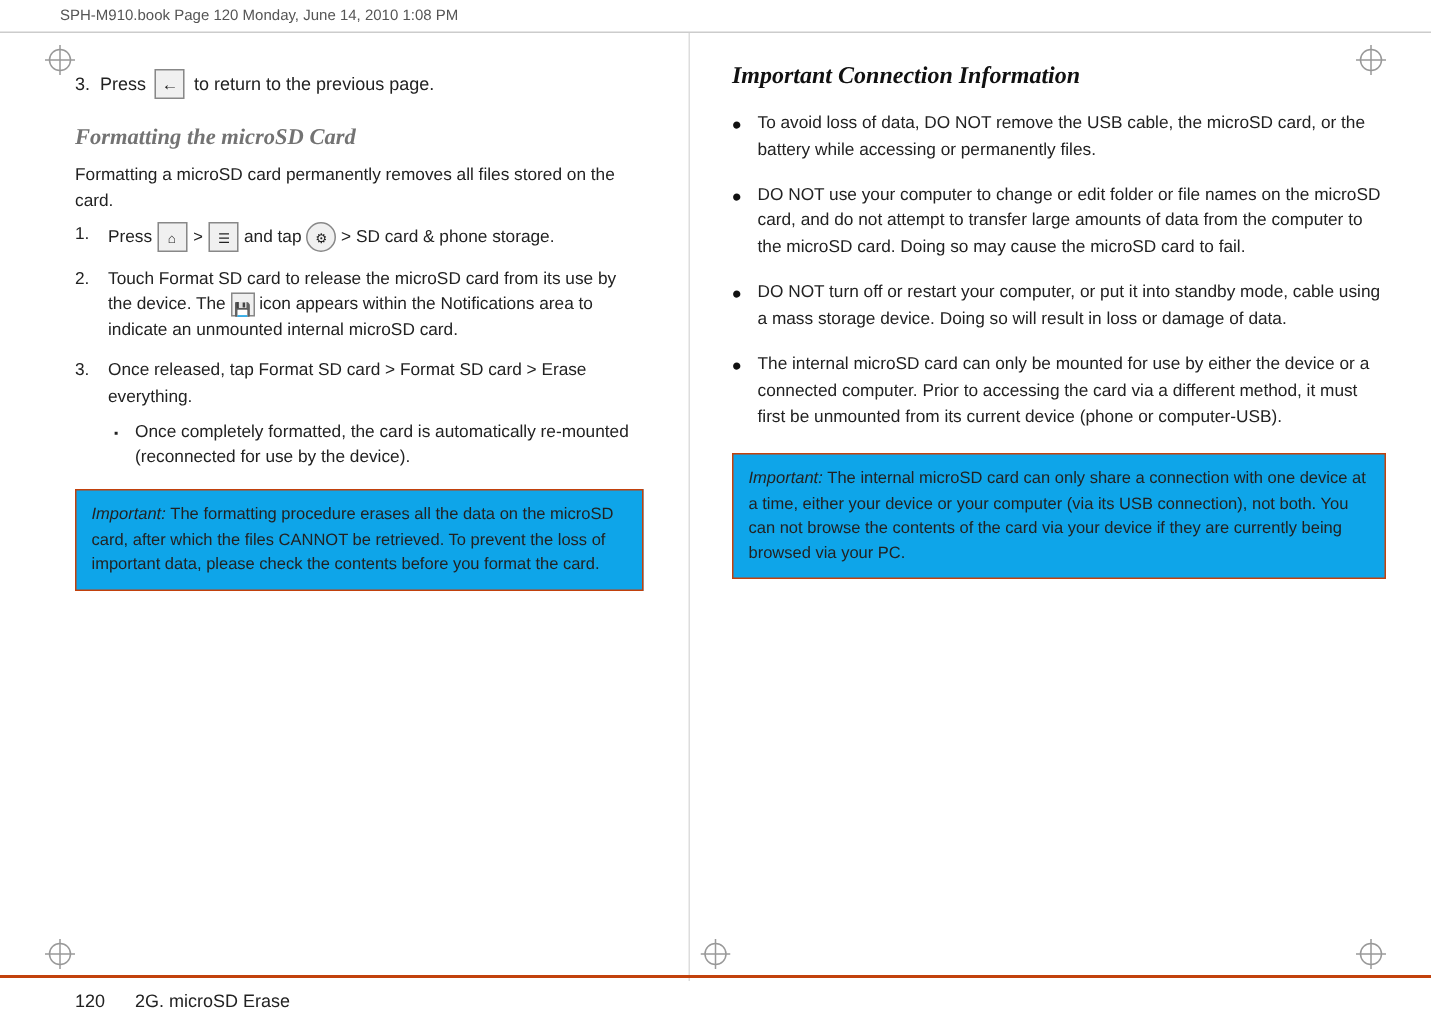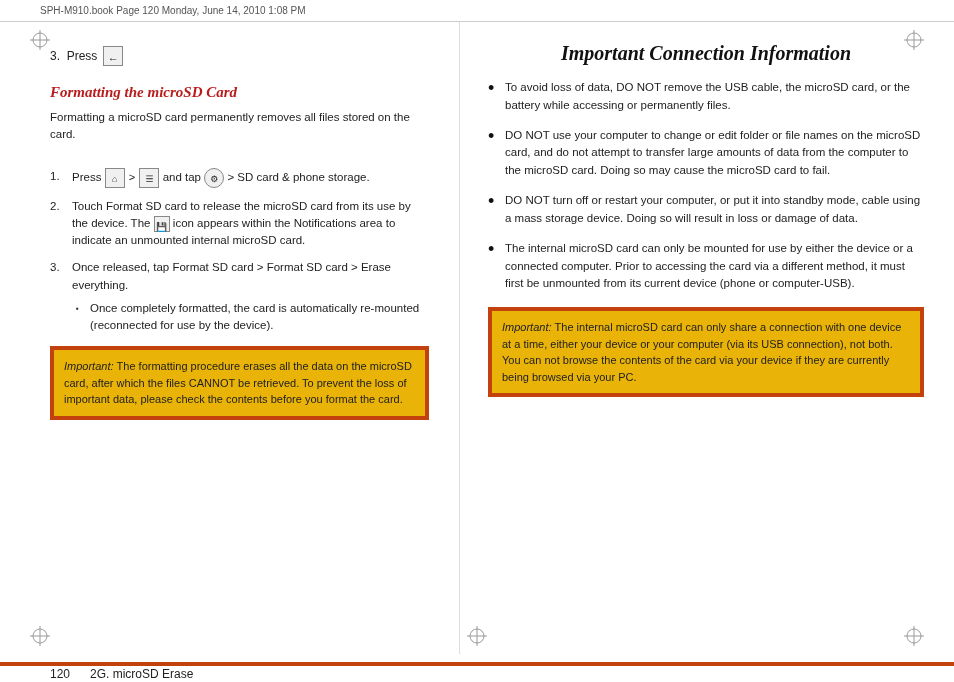--- a/index.html
+++ b/index.html
@@ -40,22 +40,22 @@
       font-size: 10px;
       color: #555555;
     }
 
     
     .page-footer {
       position: absolute;
       bottom: 0;
       left: 0;
       right: 0;
-      height: 20px;
-      border-top: 4px solid #c2410c;
+      height: 32px;
+      border-top: 2px solid #c2410c;
       display: flex;
       align-items: center;
       padding: 0 50px;
       font-size: 12px;
       color: #222222;
     }
 
     
     .content-area {
       position: absolute;
@@ -100,41 +100,40 @@
       vertical-align: middle;
       text-align: center;
       font-size: 10px;
       line-height: 20px;
     }
 
     
     .section-heading {
       font-family: Georgia, 'Times New Roman', serif;
       font-style: italic;
-      font-size: 20px;
+      font-size: 16px;
       font-weight: bold;
       margin-bottom: 14px;
       color: #111111;
-      text-align: center;
     }
 
     
     .format-heading {
       font-family: Georgia, 'Times New Roman', serif;
       font-style: italic;
       font-size: 15px;
       font-weight: bold;
       margin-bottom: 8px;
-      color: #b91c1c;
+      color: #737373;
     }
 
     .format-intro {
       font-size: 11.5px;
       line-height: 1.5;
-      margin-bottom: 24px;
+      margin-bottom: 4px;
       color: #222222;
     }
 
     
     .numbered-list {
       list-style: none;
       padding: 0;
       margin: 0 0 12px 0;
     }
 
@@ -171,26 +170,26 @@
     }
 
     .sub-bullet .bullet-sq {
       min-width: 8px;
       font-size: 8px;
       margin-top: 3px;
     }
 
     
     .important-box {
-      border: 4px solid #c2410c;
+      border: 1px solid #c2410c;
       padding: 8px 10px;
       font-size: 11px;
       line-height: 1.5;
       color: #222222;
-      background: #eab308;
+      background: #0ea5e9;
       margin-top: 8px;
     }
 
     .important-box .imp-label {
       font-style: italic;
       font-weight: normal;
     }
 
     
     .bullet-list {
@@ -288,20 +287,21 @@
     <span>SPH-M910.book  Page 120  Monday, June 14, 2010  1:08 PM</span>
   </div>
 
   <div class="content-area">
 
     <div class="left-column">
 
       <div class="step-3-top">
         <span>3.&nbsp; Press</span>
         <span class="inline-icon" style="font-size:11px;">←</span>
+        <span>to return to the previous page.</span>
       </div>
 
       <div class="format-heading">Formatting the microSD Card</div>
 
       <div class="format-intro">Formatting a microSD card permanently removes all files stored on the card.</div>
 
       <ol class="numbered-list">
 
         <li>
           <span class="num">1.</span>

